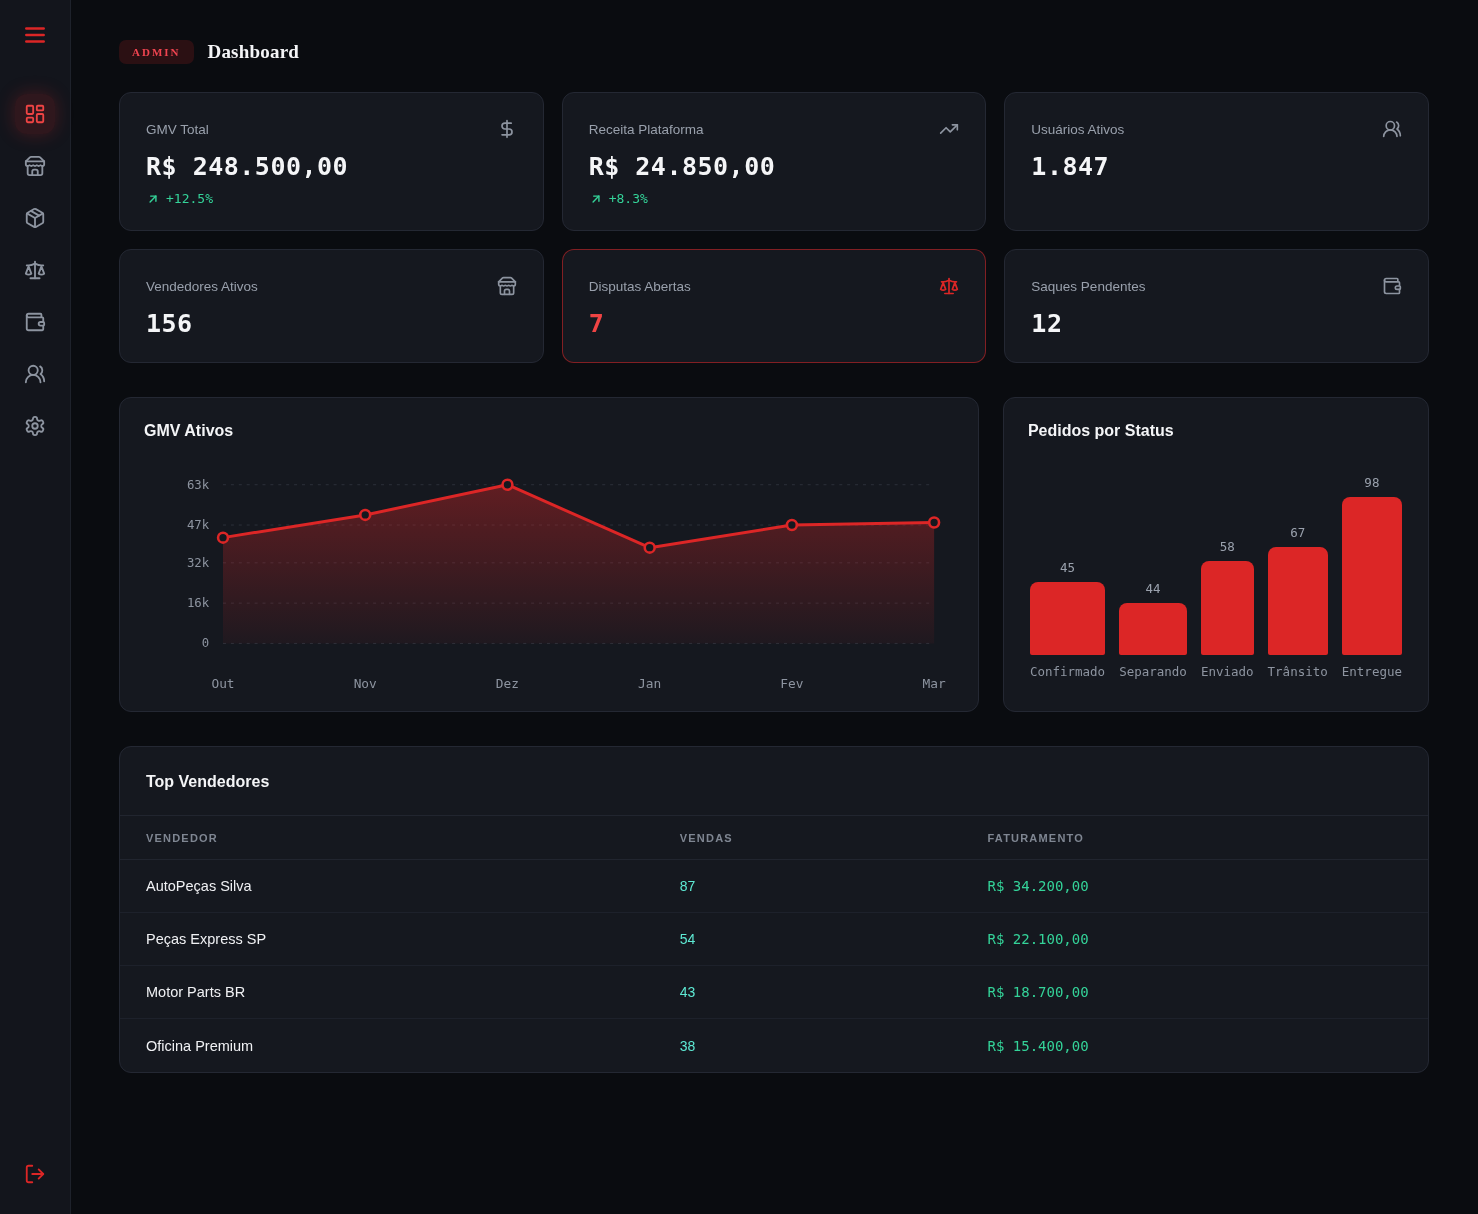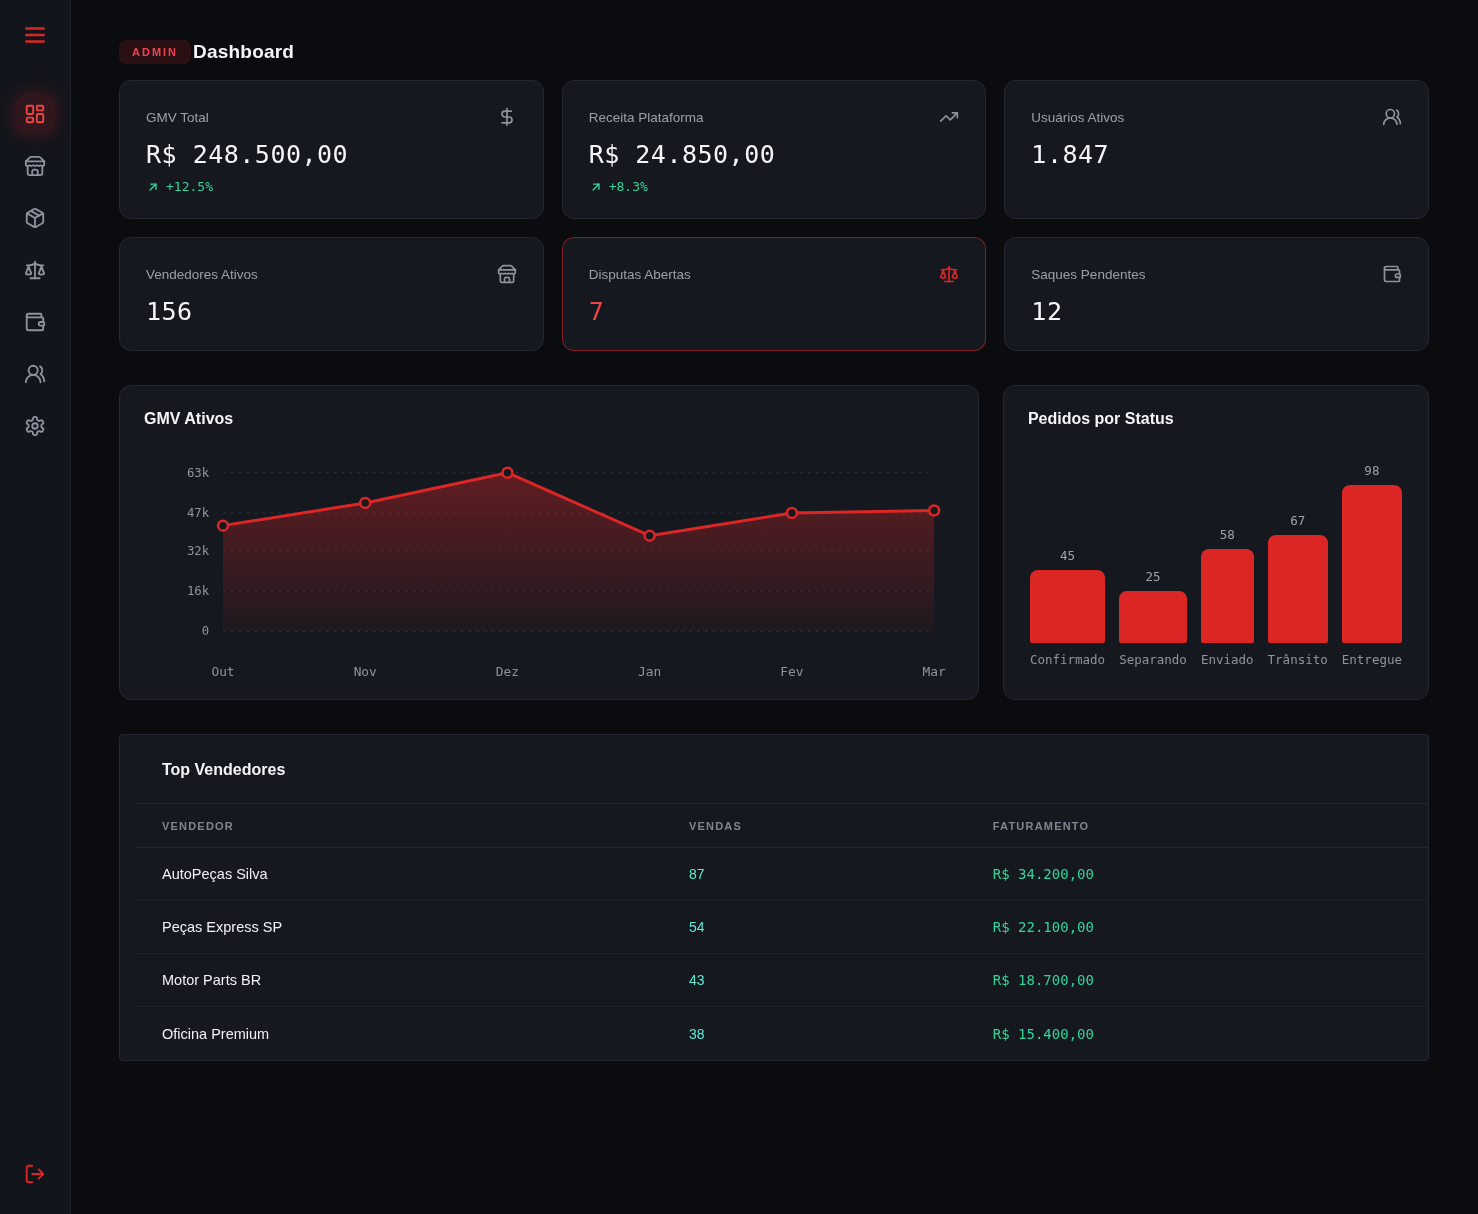--- a/index.html
+++ b/index.html
@@ -38,21 +38,21 @@
     margin-top: auto;
     width: 40px; height: 40px; border-radius: 10px;
     display: flex; align-items: center; justify-content: center;
     color: #dc2626; cursor: pointer;
   }
   .icon svg { display: block; }
 
   
   .main { flex: 1; padding: 40px 49px 0 48px; overflow: hidden; }
 
-  .page-header { display: flex; align-items: center; gap: 2px; margin-bottom: 16px; }
+  .page-header { display: flex; align-items: center; gap: 14px; margin-bottom: 28px; font-family: Liberation Serif, serif; }
   .admin-badge {
     background: rgba(220,38,38,0.16);
     color: #ef4450;
     font-size: 11px; font-weight: bold; letter-spacing: 2px;
     padding: 6px 13px; border-radius: 7px;
   }
   .page-title { font-size: 19px; font-weight: bold; letter-spacing: 0.2px; }
 
   
   .stats-grid {
@@ -65,21 +65,21 @@
     border-radius: 12px;
     padding: 26px 26px 24px 26px;
   }
   .stat-card.alert { border-color: rgba(220,38,38,0.55); }
   .stat-top { display: flex; justify-content: space-between; align-items: center; }
   .stat-label { color: #99a0ac; font-size: 13.5px; }
   .stat-icon { color: #8d94a0; }
   .stat-card.alert .stat-icon { color: #dc2626; }
   .stat-value {
     font-family: "DejaVu Sans Mono", monospace;
-    font-size: 25px; font-weight: normal; margin-top: 13px; letter-spacing: 0.5px;
+    font-size: 25px; font-weight: bold; margin-top: 13px; letter-spacing: 0.5px;
   }
   .stat-card.alert .stat-value { color: #ef4444; }
   .stat-trend {
     margin-top: 10px; color: #34d399; font-size: 13px;
     font-family: "DejaVu Sans Mono", monospace;
     display: flex; align-items: center; gap: 6px;
   }
 
   
   .charts-row {
@@ -109,23 +109,22 @@
   .bar-rect { width: 100%; background: #dc2626; border-radius: 8px 8px 2px 2px; }
   .bar-cat {
     color: #8d94a0; font-size: 12.5px; margin-top: 9px; height: 16px;
     font-family: "DejaVu Sans Mono", monospace; white-space: nowrap;
   }
 
   
   .table-card {
     background: #15181f;
     border: 1px solid #242833;
-    border-radius: 4px;
+    border-radius: 12px;
     overflow: hidden;
-    padding-left: 16px;
   }
   .table-title { font-size: 16px; font-weight: bold; padding: 26px 26px 24px 26px; }
   .t-row { display: grid; grid-template-columns: 42.5% 24.5% 33%; align-items: center; padding: 0 26px; }
   .t-head {
     border-top: 1px solid #21252f; border-bottom: 1px solid #21252f;
     height: 45px;
   }
   .t-head .t-cell {
     color: #7f8692; font-size: 11px; font-weight: bold;
     letter-spacing: 1.2px; text-transform: uppercase;
@@ -384,21 +383,21 @@
 
       <div class="chart-card">
         <div class="chart-title">Pedidos por Status</div>
         <div class="bar-chart" id="bar-chart">
             <div class="bar-col">
               <div class="bar-value">45</div>
               <div class="bar-rect" style="height: 73px; background: rgb(220, 38, 38);"></div>
               <div class="bar-cat">Confirmado</div>
             </div>
             <div class="bar-col">
-              <div class="bar-value">25</div>
+              <div class="bar-value">44</div>
               <div class="bar-rect" style="height: 52px; background: rgb(220, 38, 38);"></div>
               <div class="bar-cat">Separando</div>
             </div>
             <div class="bar-col">
               <div class="bar-value">58</div>
               <div class="bar-rect" style="height: 94px; background: rgb(220, 38, 38);"></div>
               <div class="bar-cat">Enviado</div>
             </div>
             <div class="bar-col">
               <div class="bar-value">67</div>

